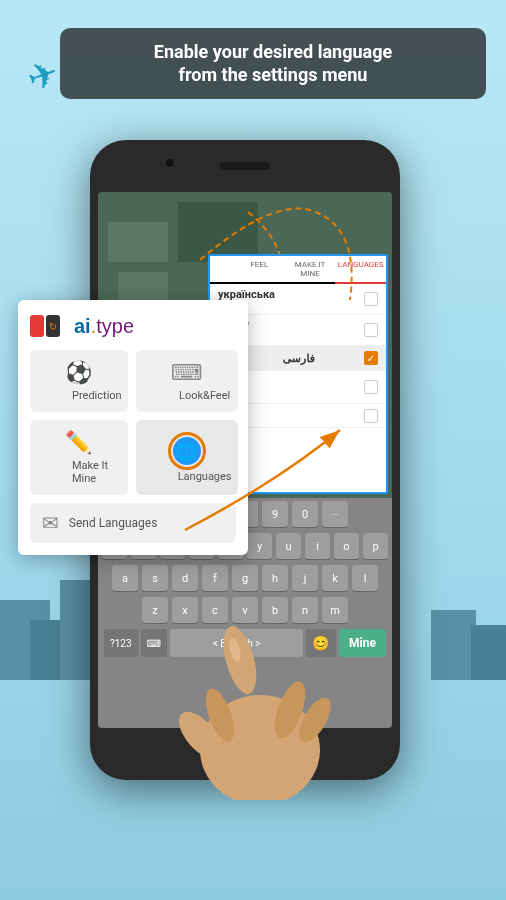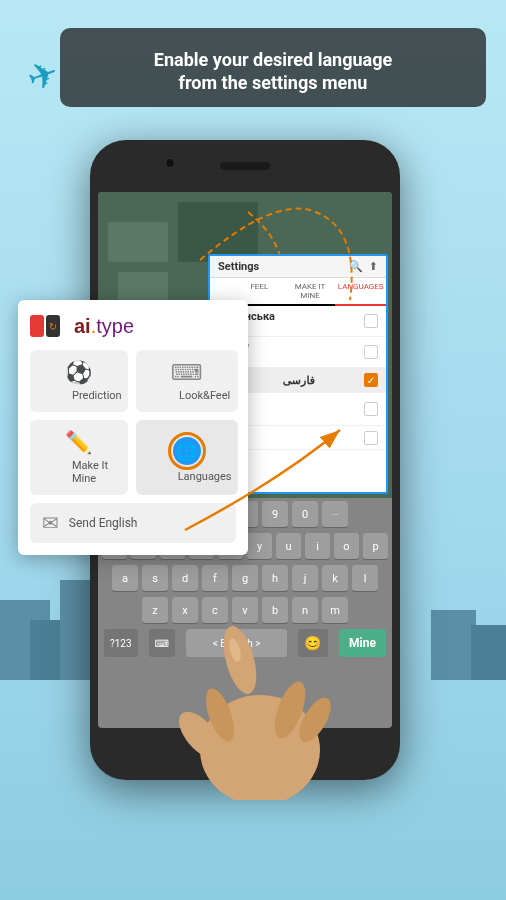--- a/index.html
+++ b/index.html
@@ -152,21 +152,21 @@
       align-items: center;
       justify-content: center;
       box-shadow: 0 1px 0 #666;
     }
 
     .key-bottom-bar {
       display: flex;
       align-items: center;
       justify-content: space-between;
       padding: 3px 6px;
-      gap: 11px;
+      gap: 3px;
     }
 
     .key-special {
       background: #757575;
       color: white;
       font-size: 10px;
       border-radius: 3px;
       padding: 4px 6px;
       height: 28px;
       display: flex;
@@ -455,21 +455,21 @@
   <div class="building" style="left:30px;width:35px;height:60px;background:#4a7f95;"></div>
   <div class="building" style="left:60px;width:40px;height:100px;background:#5a8fa5;"></div>
   <div class="building" style="left:95px;width:25px;height:50px;background:#4a7f95;"></div>
   <div class="building" style="right:30px;width:45px;height:70px;background:#5a8fa5;"></div>
   <div class="building" style="right:0;width:35px;height:55px;background:#4a7f95;"></div>
 </div>
 
 <div class="airplane">✈</div>
 
 <div class="top-banner">
-  <div class="top-banner-text" style="white-space:pre-line;margin-top:8px;">Enable your desired language<br>from the settings menu</div>
+  <div class="top-banner-text" style="white-space:pre-line;">Enable your desired language<br>from the settings menu</div>
 </div>
 
 <div class="phone">
   <div class="phone-speaker"></div>
   <div class="phone-camera"></div>
   <div class="phone-home"></div>
 
   <div class="phone-screen">
     <div class="phone-screen-inner">
 
@@ -534,27 +534,20 @@
         <div class="key-bottom-bar">
           <div class="key-special">?123</div>
           <div class="key-special">⌨</div>
           <div class="key-space">&lt; English &gt;</div>
           <div class="key-emoji">😊</div>
           <div class="key-next">Mine</div>
         </div>
       </div>
 
       <div class="settings-panel">
-        <div class="settings-header">
-          <div class="settings-title">Settings</div>
-          <div style="display:flex;gap:6px;">
-            <span style="font-size:11px;color:#666;">🔍</span>
-            <span style="font-size:11px;color:#666;">⬆</span>
-          </div>
-        </div>
         <div class="settings-tabs">
           <div class="settings-tab">FEEL</div>
           <div class="settings-tab">MAKE IT MINE</div>
           <div class="settings-tab active">LANGUAGES</div>
         </div>
         <div class="lang-list">
           <div class="lang-item">
             <div>
               <div class="lang-main">українська</div>
               <div class="lang-sub">Yкраïнa</div>
@@ -598,21 +591,21 @@
 <div class="aitype-popup">
 
   <div class="aitype-logo">
     <div class="logo-icon">
       <div style="display:flex;align-items:center;gap:2px;">
         <div style="width:14px;height:22px;background:#e53935;border-radius:3px;"></div>
         <div style="width:14px;height:22px;background:#333;border-radius:3px;display:flex;align-items:center;justify-content:center;color:#e57c00;font-size:10px;">↻</div>
       </div>
     </div>
     <div style="font-size:20px;color:#888;font-family:Arial;">
-      <span style="color:#7f1d1d;font-weight:bold;">ai</span><span style="color:#e57c00;">.</span><span style="color:#701a75;">type</span>
+      <span style="color:#0369a1;font-weight:bold;">ai</span><span style="color:#e57c00;">.</span><span style="color:#701a75;">type</span>
     </div>
   </div>
 
   <div class="menu-grid">
     <div class="menu-item">
       <div class="menu-item-icon">⚽</div>
       <div class="menu-item-label">Prediction</div>
     </div>
     <div class="menu-item">
       <div class="menu-item-icon">⌨</div>
@@ -625,21 +618,21 @@
     <div class="menu-item highlighted">
       <div class="languages-circle">
         <div class="globe-icon">🌐</div>
       </div>
       <div class="menu-item-label">Languages</div>
     </div>
   </div>
 
   <div class="menu-feedback">
     <div class="feedback-icon">✉</div>
-    <div class="feedback-label">Send English</div>
+    <div class="feedback-label">Send Languages</div>
   </div>
 </div>
 
 <svg style="position:absolute;top:0;left:0;width:506px;height:900px;z-index:28;pointer-events:none;">
 
   <defs>
     <marker id="arrowhead" markerWidth="8" markerHeight="6" refX="8" refY="3" orient="auto">
       <polygon points="0 0, 8 3, 0 6" fill="#e57c00"></polygon>
     </marker>
   </defs>

